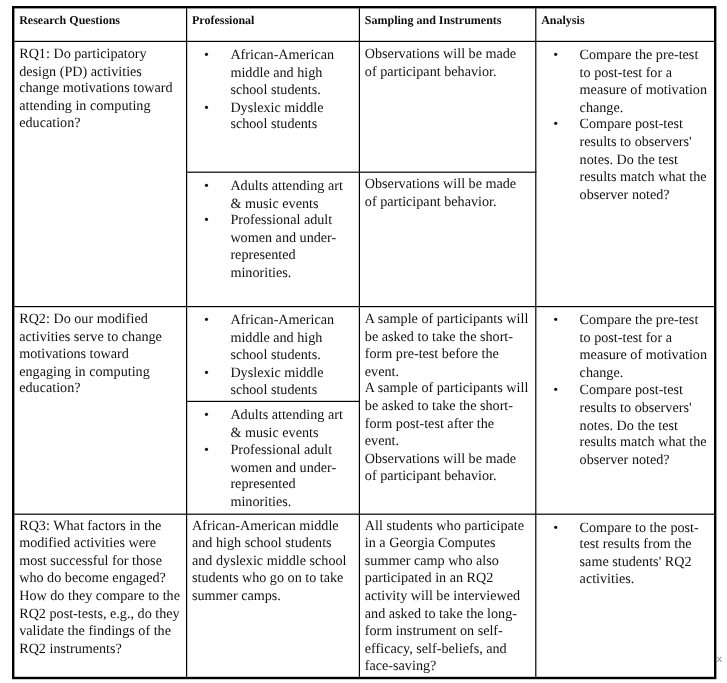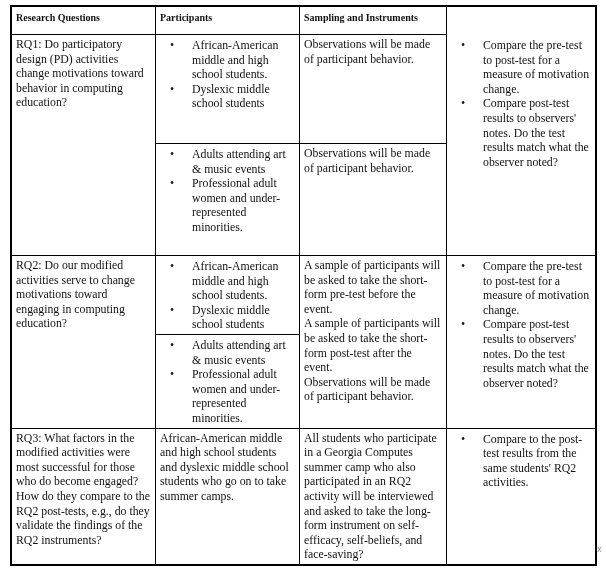--- a/index.html
+++ b/index.html
@@ -59,24 +59,25 @@
     font-size:8px;color:#888888;
     font-family:"DejaVu Sans Mono",monospace;
   }
 </style>
 </head>
 <body>
 
 <div class="rtable">
 
   <div class="cell hcell c-h1">Research Questions</div>
-  <div class="cell hcell c-h2">Participants</div>
+  <div class="cell hcell c-h2">Professional</div>
   <div class="cell hcell c-h3">Sampling and Instruments</div>
+  <div class="cell hcell c-h4 nr">Analysis</div>
 
-  <div class="cell c-q1">RQ1: Do participatory design (PD) activities change motivations toward behavior in computing education?</div>
+  <div class="cell c-q1">RQ1: Do participatory design (PD) activities change motivations toward attending in computing education?</div>
 
   <div class="cell c-p1a">
     <ul class="bullets">
       <li>African-American middle and high school students.</li>
       <li>Dyslexic middle school students</li>
     </ul>
   </div>
 
   <div class="cell c-s1a">
     <p class="para">Observations will be made of participant behavior.</p>

